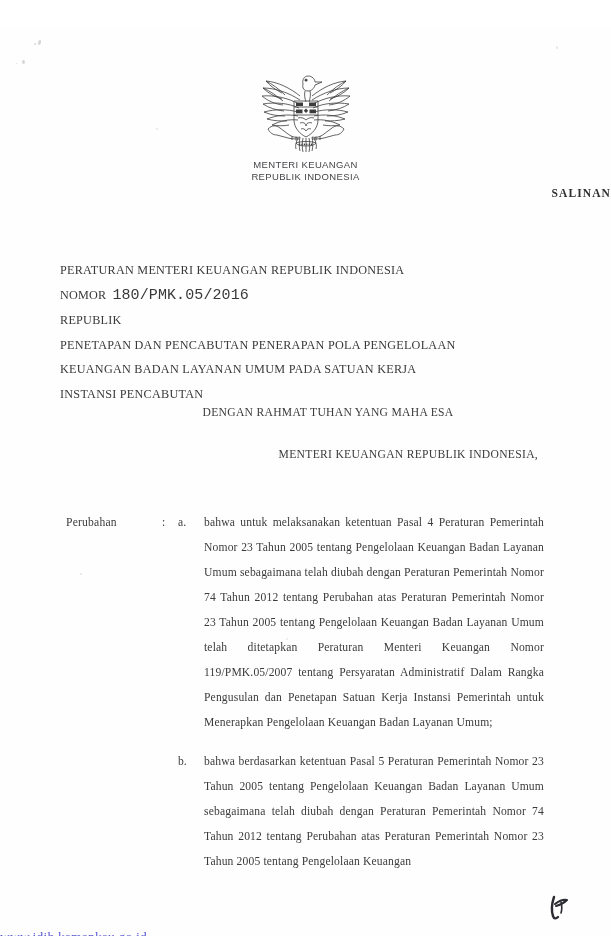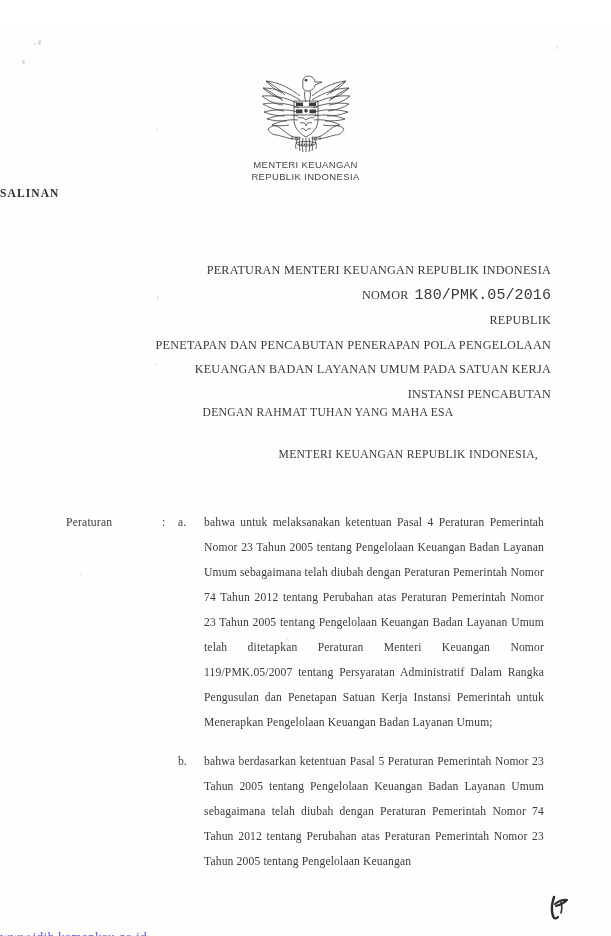--- a/index.html
+++ b/index.html
@@ -53,37 +53,37 @@
     top: 131px;
     text-align: center;
     font-family: "Liberation Sans", "DejaVu Sans", sans-serif;
     font-size: 9.5px;
     letter-spacing: .35px;
     line-height: 11.5px;
     color: #46464a;
   }
   .salinan {
     position: absolute;
-    left: 0; right: 8px;
+    left: 0; right: 0;
     top: 159px;
-    text-align: left;
+    text-align: right;
     font-family: "Liberation Serif", "DejaVu Serif", serif;
     font-weight: bold;
     font-size: 11.5px;
     letter-spacing: 1.1px;
     color: #2f2f2f;
   }
 
   
   .title-block {
     position: absolute;
     left: 60px;
     width: 491px;
     top: 230px;
-    text-align: right;
+    text-align: left;
     font-size: 12.2px;
     line-height: 24.5px;
     letter-spacing: .25px;
     color: #39393b;
   }
   .title-block .nomor-line {
     letter-spacing: .2px;
   }
   .title-block .nomor-num {
     font-family: "Liberation Mono", "DejaVu Sans Mono", monospace;
@@ -282,21 +282,21 @@
     <div>PENETAPAN DAN PENCABUTAN PENERAPAN POLA PENGELOLAAN</div>
     <div>KEUANGAN BADAN LAYANAN UMUM PADA SATUAN KERJA</div>
     <div>INSTANSI PENCABUTAN</div>
   </div>
 
   <div class="preamble p1">DENGAN RAHMAT TUHAN YANG MAHA ESA</div>
   <div class="preamble p2">MENTERI KEUANGAN REPUBLIK INDONESIA,</div>
 
   <div class="considering">
     <div class="cons-row">
-      <div class="cons-label">Peraturan</div>
+      <div class="cons-label">Perubahan</div>
       <div class="cons-colon">:</div>
       <div class="cons-items">
 
         <div class="cons-item">
           <div class="item-marker">a.</div>
           <div class="item-text">
             <p>bahwa untuk melaksanakan ketentuan Pasal 4 Peraturan Pemerintah Nomor 23 Tahun 2005 tentang Pengelolaan Keuangan Badan Layanan Umum sebagaimana telah diubah dengan Peraturan Pemerintah Nomor 74 Tahun 2012 tentang Perubahan atas Peraturan Pemerintah Nomor 23 Tahun 2005 tentang Pengelolaan Keuangan Badan Layanan Umum telah ditetapkan Peraturan Menteri Keuangan Nomor 119/PMK.05/2007 tentang Persyaratan Administratif Dalam Rangka Pengusulan dan Penetapan Satuan Kerja Instansi Pemerintah untuk Menerapkan Pengelolaan Keuangan Badan Layanan Umum;</p>
           </div>
         </div>
 

